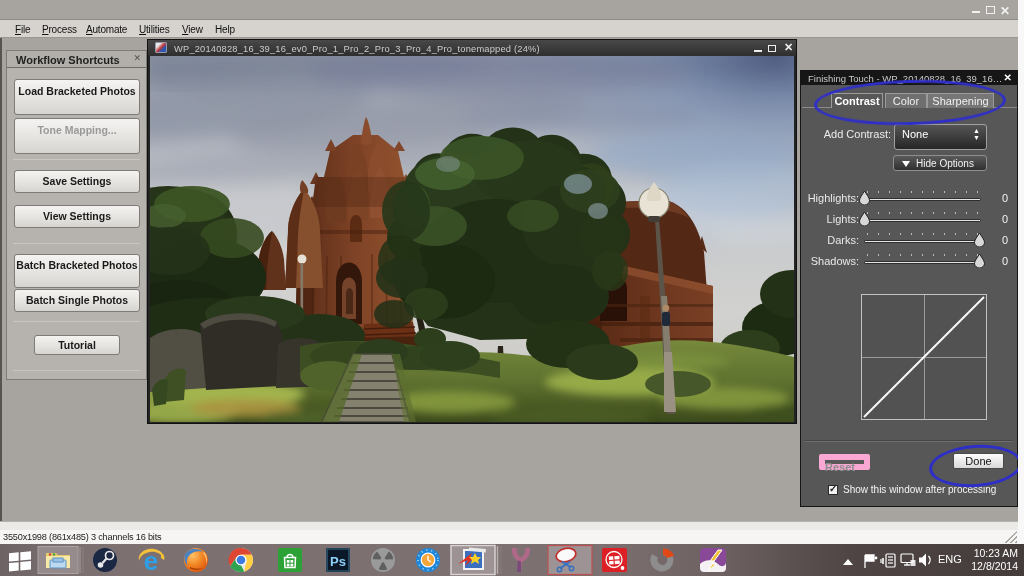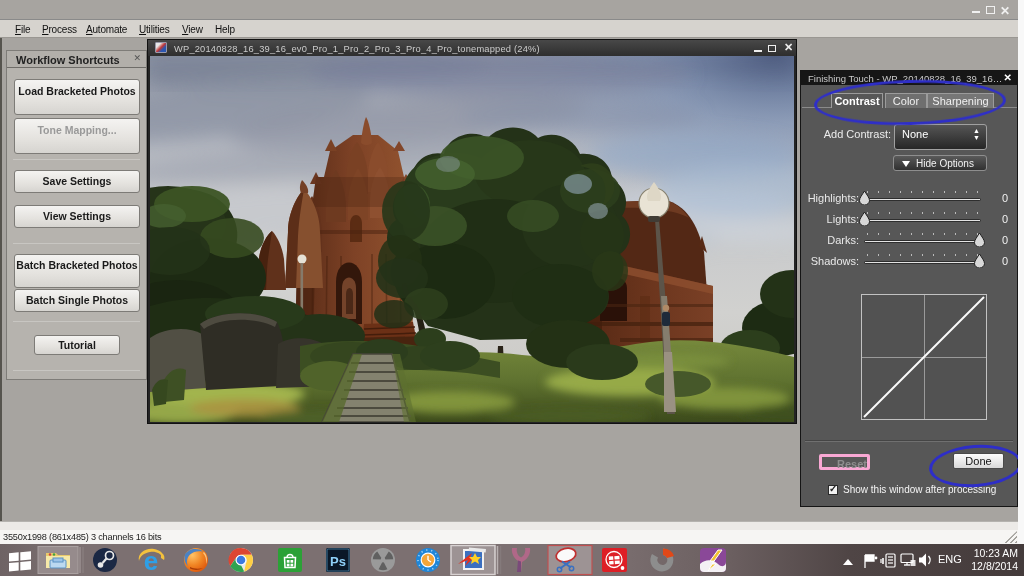--- a/index.html
+++ b/index.html
@@ -59,21 +59,21 @@
 .srow{position:absolute;left:0;width:216px;height:14px}
 .srow .sl{position:absolute;font-size:11px;color:#e8e8e8;text-align:right;left:0;width:58px;top:0}
 .srow .track{position:absolute;left:63px;top:6px;width:117px;height:3px;background:linear-gradient(#888,#e8e8e8 40%,#cfcfcf);border:1px solid #2e2e2e;border-radius:2px}
 .srow .val{position:absolute;left:201px;top:0;font-size:11px;color:#f0f0f0}
 .thumb{position:absolute;top:-1px;width:11px;height:14px}
 .srow .ticks{position:absolute;left:66px;top:-1px;width:112px;height:2px;background-image:repeating-linear-gradient(90deg,#bbb 0 1px,transparent 1px 11px)}
 #curve{position:absolute;left:60px;top:223px;width:126px;height:126px;background:#525252;border:1px solid #c2c2c2}
 #curve .v{position:absolute;left:62px;top:0;width:1px;height:124px;background:#9a9a9a}
 #curve .h{position:absolute;left:0;top:62px;width:124px;height:1px;background:#9a9a9a}
 #rsep{position:absolute;left:4px;top:369px;width:208px;border-top:1px solid #454545;border-bottom:1px solid #707070}
-#reset{position:absolute;left:18px;top:383px;width:51px;height:16px;background:#585858;border:3px solid #f9a8d4;border-radius:2px;color:#8e8e8e;font-size:11px;font-weight:bold;text-align:right;line-height:15px}
+#reset{position:absolute;left:18px;top:383px;width:51px;height:16px;background:#585858;border:6px solid #f9a8d4;border-radius:2px;color:#8e8e8e;font-size:11px;font-weight:bold;text-align:left;line-height:15px}
 #done{position:absolute;left:152px;top:382px;width:51px;height:16px;background:linear-gradient(#fdfdfd,#d9d9d9);border:1px solid #4a4a4a;border-radius:2px;color:#111;font-size:11px;font-weight:normal;text-align:center;line-height:15px}
 #cbx{position:absolute;left:27px;top:414px;width:10px;height:10px;background:#f2f2f2;border:1px solid #2a2a2a}
 #cbx:after{content:"✓";position:absolute;left:0px;top:-3px;font-size:10px;color:#222;font-weight:bold}
 #cbx-lbl{position:absolute;left:42px;top:413px;font-size:10px;color:#f4f4f4}
 .bluering{position:absolute;border:3px solid #2e2ec8;border-radius:50%;background:transparent}
 #ring1{left:13px;top:9px;width:192px;height:45px;transform:rotate(-1.5deg)}
 #ring2{left:128px;top:374px;width:93px;height:42px;transform:rotate(-4deg)}
 
 
 #hscroll{left:0;top:521px;width:1018px;height:9px;background:#eceae7;border-top:1px solid #b5b3af}

